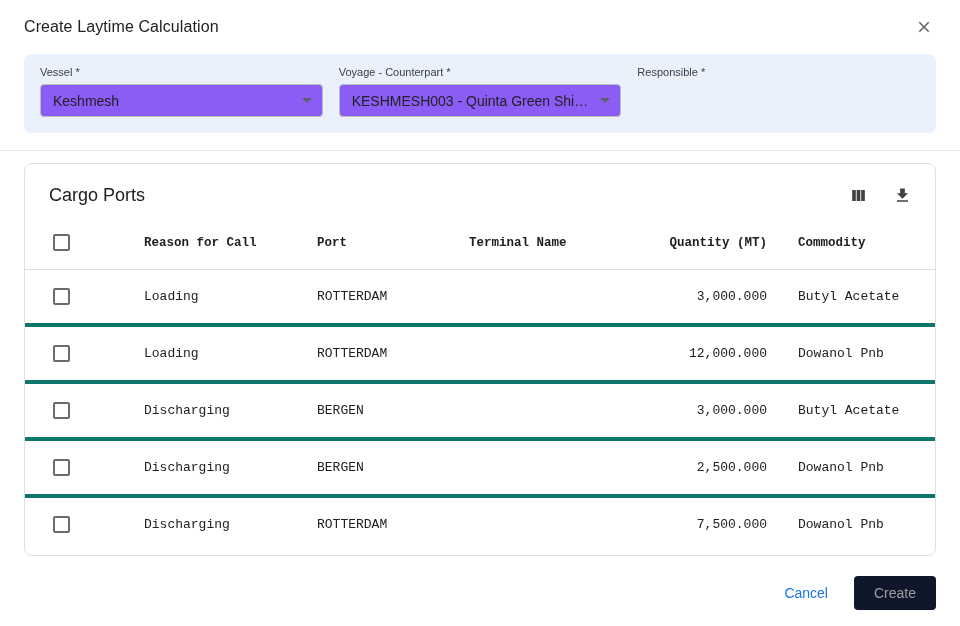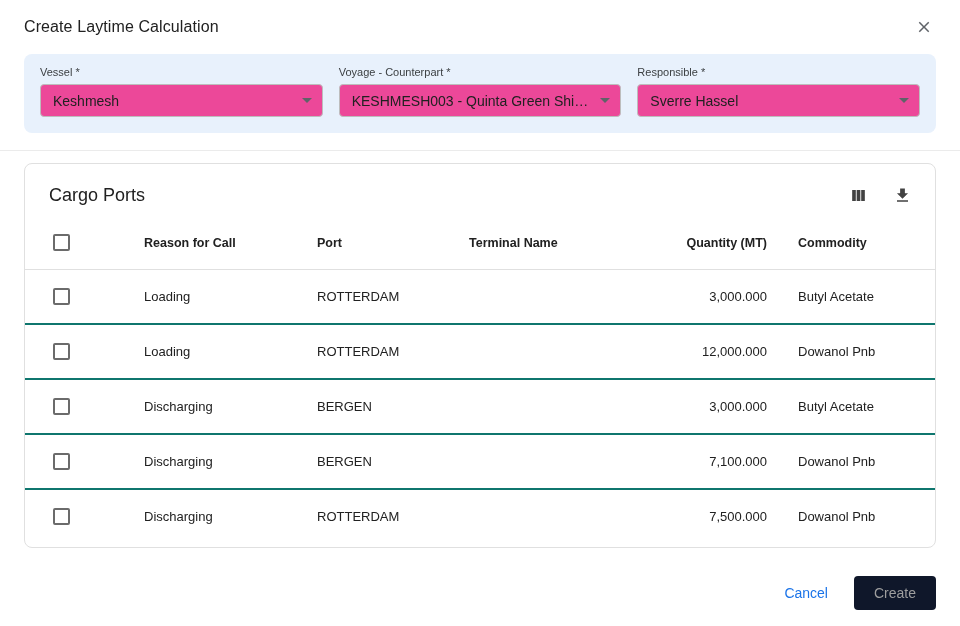--- a/index.html
+++ b/index.html
@@ -47,21 +47,21 @@
   }
   .form-field { flex: 1; min-width: 0; }
   .form-field label {
     display: block;
     font-size: 11px;
     color: #3c4043;
     margin-bottom: 6px;
   }
   .select-box {
     height: 33px;
-    background: #ec4899;
+    background: #8b5cf6;
     border: 1px solid #bdbdbd;
     border-radius: 4px;
     display: flex;
     align-items: center;
     justify-content: space-between;
     padding: 0 10px 0 12px;
     font-size: 14px;
     color: #212121;
     cursor: pointer;
   }
@@ -106,40 +106,41 @@
     width: 22px; height: 22px;
     display: flex; align-items: center; justify-content: center;
   }
   .icon-btn svg { width: 19px; height: 19px; fill: #424242; }
 
   
   table {
     width: 100%;
     border-collapse: collapse;
     table-layout: fixed;
+    font-family: Liberation Mono, monospace;
   }
   col.c-check    { width: 119px; }
   col.c-reason   { width: 173px; }
   col.c-port     { width: 152px; }
   col.c-terminal { width: 160px; }
   col.c-qty      { width: 138px; }
 
   th, td { text-align: left; vertical-align: middle; }
   thead th {
     font-size: 12.5px;
     font-weight: bold;
     color: #212121;
     padding: 14px 0 18px 0;
     border-bottom: 1px solid #e0e0e0;
   }
   tbody td {
     font-size: 13px;
     color: #212121;
     padding: 18px 0;
-    border-bottom: 2px solid #0f766e;
+    border-bottom: 4px solid #0f766e;
   }
   tbody tr:last-child td { border-bottom: none; padding-bottom: 22px; }
 
   th.qty, td.qty { text-align: right; }
   th.commodity, td.commodity { padding-left: 31px; }
 
   .checkbox {
     display: block;
     width: 17px; height: 17px;
     border: 2px solid #6b6b6b;
@@ -200,24 +201,20 @@
   </div>
   <div class="form-field">
     <label>Voyage - Counterpart *</label>
     <div class="select-box">
       <span class="select-value">KESHMESH003 - Quinta Green Shippi…</span>
       <span class="caret"></span>
     </div>
   </div>
   <div class="form-field">
     <label>Responsible *</label>
-    <div class="select-box">
-      <span class="select-value">Sverre Hassel</span>
-      <span class="caret"></span>
-    </div>
   </div>
 </div>
 
 <div class="full-divider"></div>
 
 <div class="card">
   <div class="card-header">
     <div class="card-title">Cargo Ports</div>
     <div class="card-actions">
       <button class="icon-btn" aria-label="Columns">
@@ -285,21 +282,21 @@
         <td class="qty">3,000.000</td>
         <td class="commodity">Butyl Acetate</td>
       </tr>
       <tr>
         <td>
             <span class="checkbox"></span>
           </td>
         <td>Discharging</td>
         <td>BERGEN</td>
         <td></td>
-        <td class="qty">7,100.000</td>
+        <td class="qty">2,500.000</td>
         <td class="commodity">Dowanol Pnb</td>
       </tr>
       <tr>
         <td>
             <span class="checkbox"></span>
           </td>
         <td>Discharging</td>
         <td>ROTTERDAM</td>
         <td></td>
         <td class="qty">7,500.000</td>

